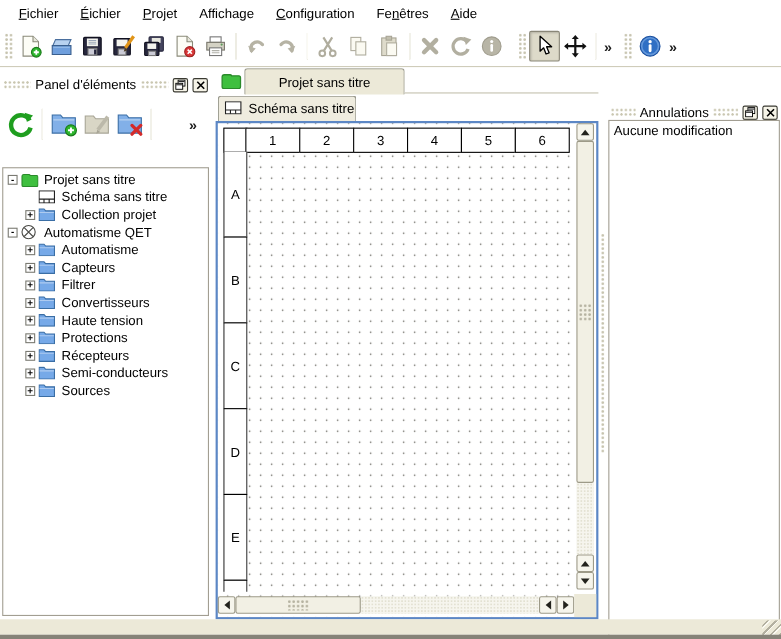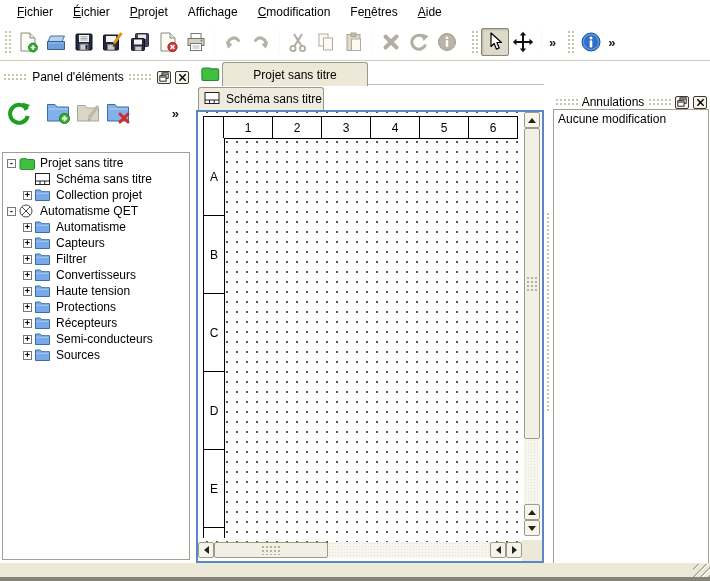--- a/index.html
+++ b/index.html
@@ -112,23 +112,23 @@
     background:repeating-linear-gradient(135deg, transparent 0 3px, #b3b0a0 3px 4.5px, #fbfaf2 4.5px 5.5px); }
 </style>
 </head>
 <body>
 
 <div class="window">
 
   <div class="menubar">
     <span class="mi"><span></span><u>F</u><span>ichier</span></span>
     <span class="mi"><span></span><u>É</u><span>ichier</span></span>
-    <span class="mi"><span></span><u>P</u><span>projet</span></span>
+    <span class="mi"><span></span><u>P</u><span>rojet</span></span>
     <span class="mi"><span>Afficha</span><u>g</u><span>e</span></span>
-    <span class="mi"><span></span><u>C</u><span>modification</span></span>
+    <span class="mi"><span></span><u>C</u><span>onfiguration</span></span>
     <span class="mi"><span>Fe</span><u>n</u><span>êtres</span></span>
     <span class="mi"><span></span><u>A</u><span>ide</span></span>
   </div>
 
   <div class="toolbar">
     <div class="handle"></div>
 
     <div class="tbtn">
       <svg width="22" height="22" viewBox="0 0 22 22">
         <path d="M4 2h9l5 5v13H4z" fill="#fdfdf6" stroke="#8a8a7a"></path>

